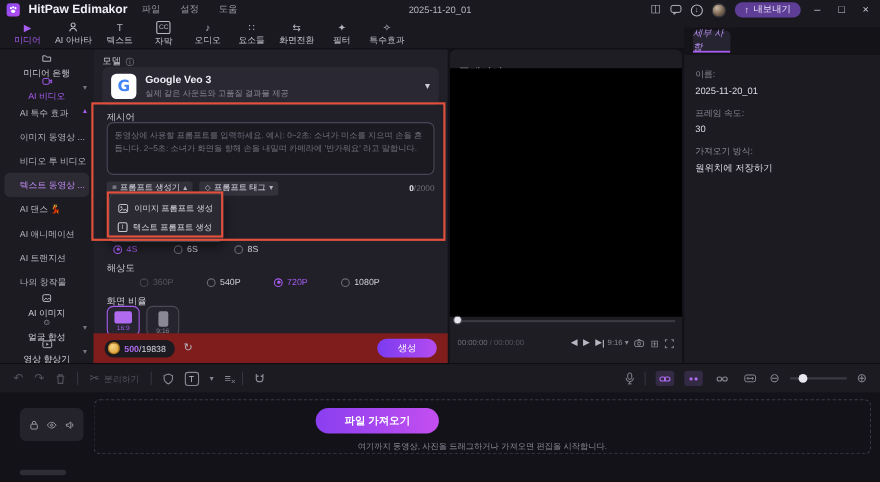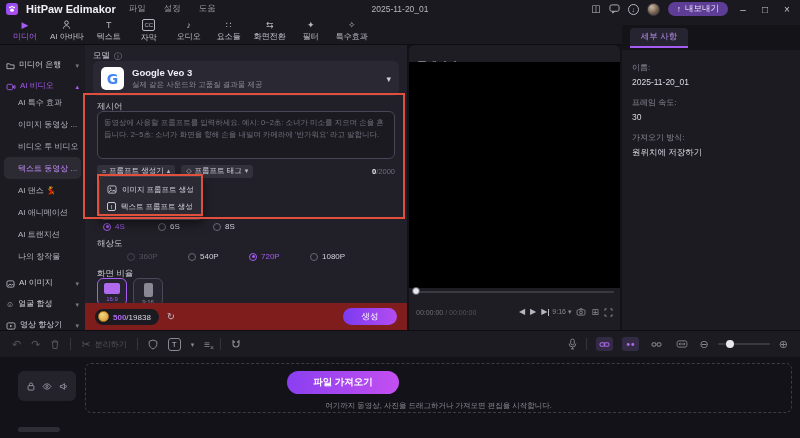--- a/index.html
+++ b/index.html
@@ -27,21 +27,21 @@
 
   
   .tabbar { left:0; top:18px; width:800px; height:27px; background:#1a191f; display:flex; align-items:center; gap:2px; padding:0 6px; border-bottom:1px solid #0e0d12; }
   .tab { display:flex; flex-direction:column; align-items:center; justify-content:center; min-width:38px; padding:0 4px; color:#c0bec8; gap:1px; }
   .tab .t-ico { font-size:9px; height:10px; line-height:10px; color:#b8b6c2; }
   .tab .t-lbl { font-size:8px; white-space:nowrap; }
   .tab.active .t-ico, .tab.active .t-lbl { color:#a65cf0; }
 
   
   .sidebar { left:0; top:45px; width:85px; height:285px; background:#1c1b21; padding-top:4px; overflow:hidden; }
-  .side-group { display:flex; align-items:flex-end; gap:4px; height:21px; padding:0 6px; color:#cfcdd8; font-size:8px; white-space:nowrap; }
+  .side-group { display:flex; align-items:center; gap:4px; height:21px; padding:0 6px; color:#cfcdd8; font-size:8px; white-space:nowrap;flex-direction:column; }
   .side-group .g-car { margin-left:auto; color:#7a7884; font-size:7px; }
   .side-group.purple { color:#a65cf0; }
   .side-group.purple .g-car { color:#a65cf0; }
   .side-sub { height:22px; display:flex; align-items:center; padding-left:18px; color:#b4b2be; font-size:8px; white-space:nowrap; }
   .side-sub.selected { background:#2c2a33; border-radius:5px; margin:0 4px; padding-left:14px; color:#c08cf5; }
   .g-ico { color:#b8b6c2; display:flex; }
   .side-group.purple .g-ico { color:#a65cf0; }
 
   
   .genpanel { left:85px; top:45px; width:322px; height:285px; background:#212028; }
@@ -105,21 +105,21 @@
   .pctl { left:0px; top:254px; width:211px; height:26px; display:flex; align-items:center; padding:0 7px; gap:5px; color:#6e6c78; }
   .ptime { font-size:7px; white-space:nowrap; }
   .ptime .total { color:#55525e; }
   .pbtn { color:#b8b6c2; font-size:8px; line-height:1; }
   .pratio { font-size:7px; color:#8a8894; white-space:nowrap; }
   .nextf { position:relative; }
   .nextf::after { content:""; position:absolute; right:-2px; top:1px; width:1.5px; height:7px; background:#b8b6c2; }
 
   
   .details { left:622px; top:25px; width:178px; height:305px; background:#141318; }
-  .det-tab { left:8px; top:3px; width:58px; height:20px; background:#262430; border-radius:4px 4px 0 0; display:flex; align-items:center; justify-content:center; color:#b88ef0; font-size:8.5px; border-bottom:2px solid #a65cf0; }
+  .det-tab { left:8px; top:3px; width:34px; height:20px; background:#262430; border-radius:4px 4px 0 0; display:flex; align-items:center; justify-content:center; color:#b88ef0; font-size:8.5px; border-bottom:2px solid #a65cf0;font-style:italic; }
   .det-body { left:0; top:25px; width:178px; height:280px; background:#1c1b22; padding:10px 10px; }
   .det-lbl { color:#8a8894; font-size:8px; margin-top:10px; }
   .det-val { color:#dcdae6; font-size:8.5px; margin-top:4px; }
   .det-lbl:first-child { margin-top:2px; }
 
   
   .ttoolbar { left:0; top:330px; width:800px; height:27px; background:#1c1b21; display:flex; align-items:center; padding:0 12px; gap:10px; border-top:1px solid #0e0d12; }
   .tt-ico { color:#8a8894; font-size:11px; line-height:1; display:flex; align-items:center; }
   .tt-ico.dim { color:#55525e; }
   .tt-div { width:1px; height:12px; background:#35333d; }

